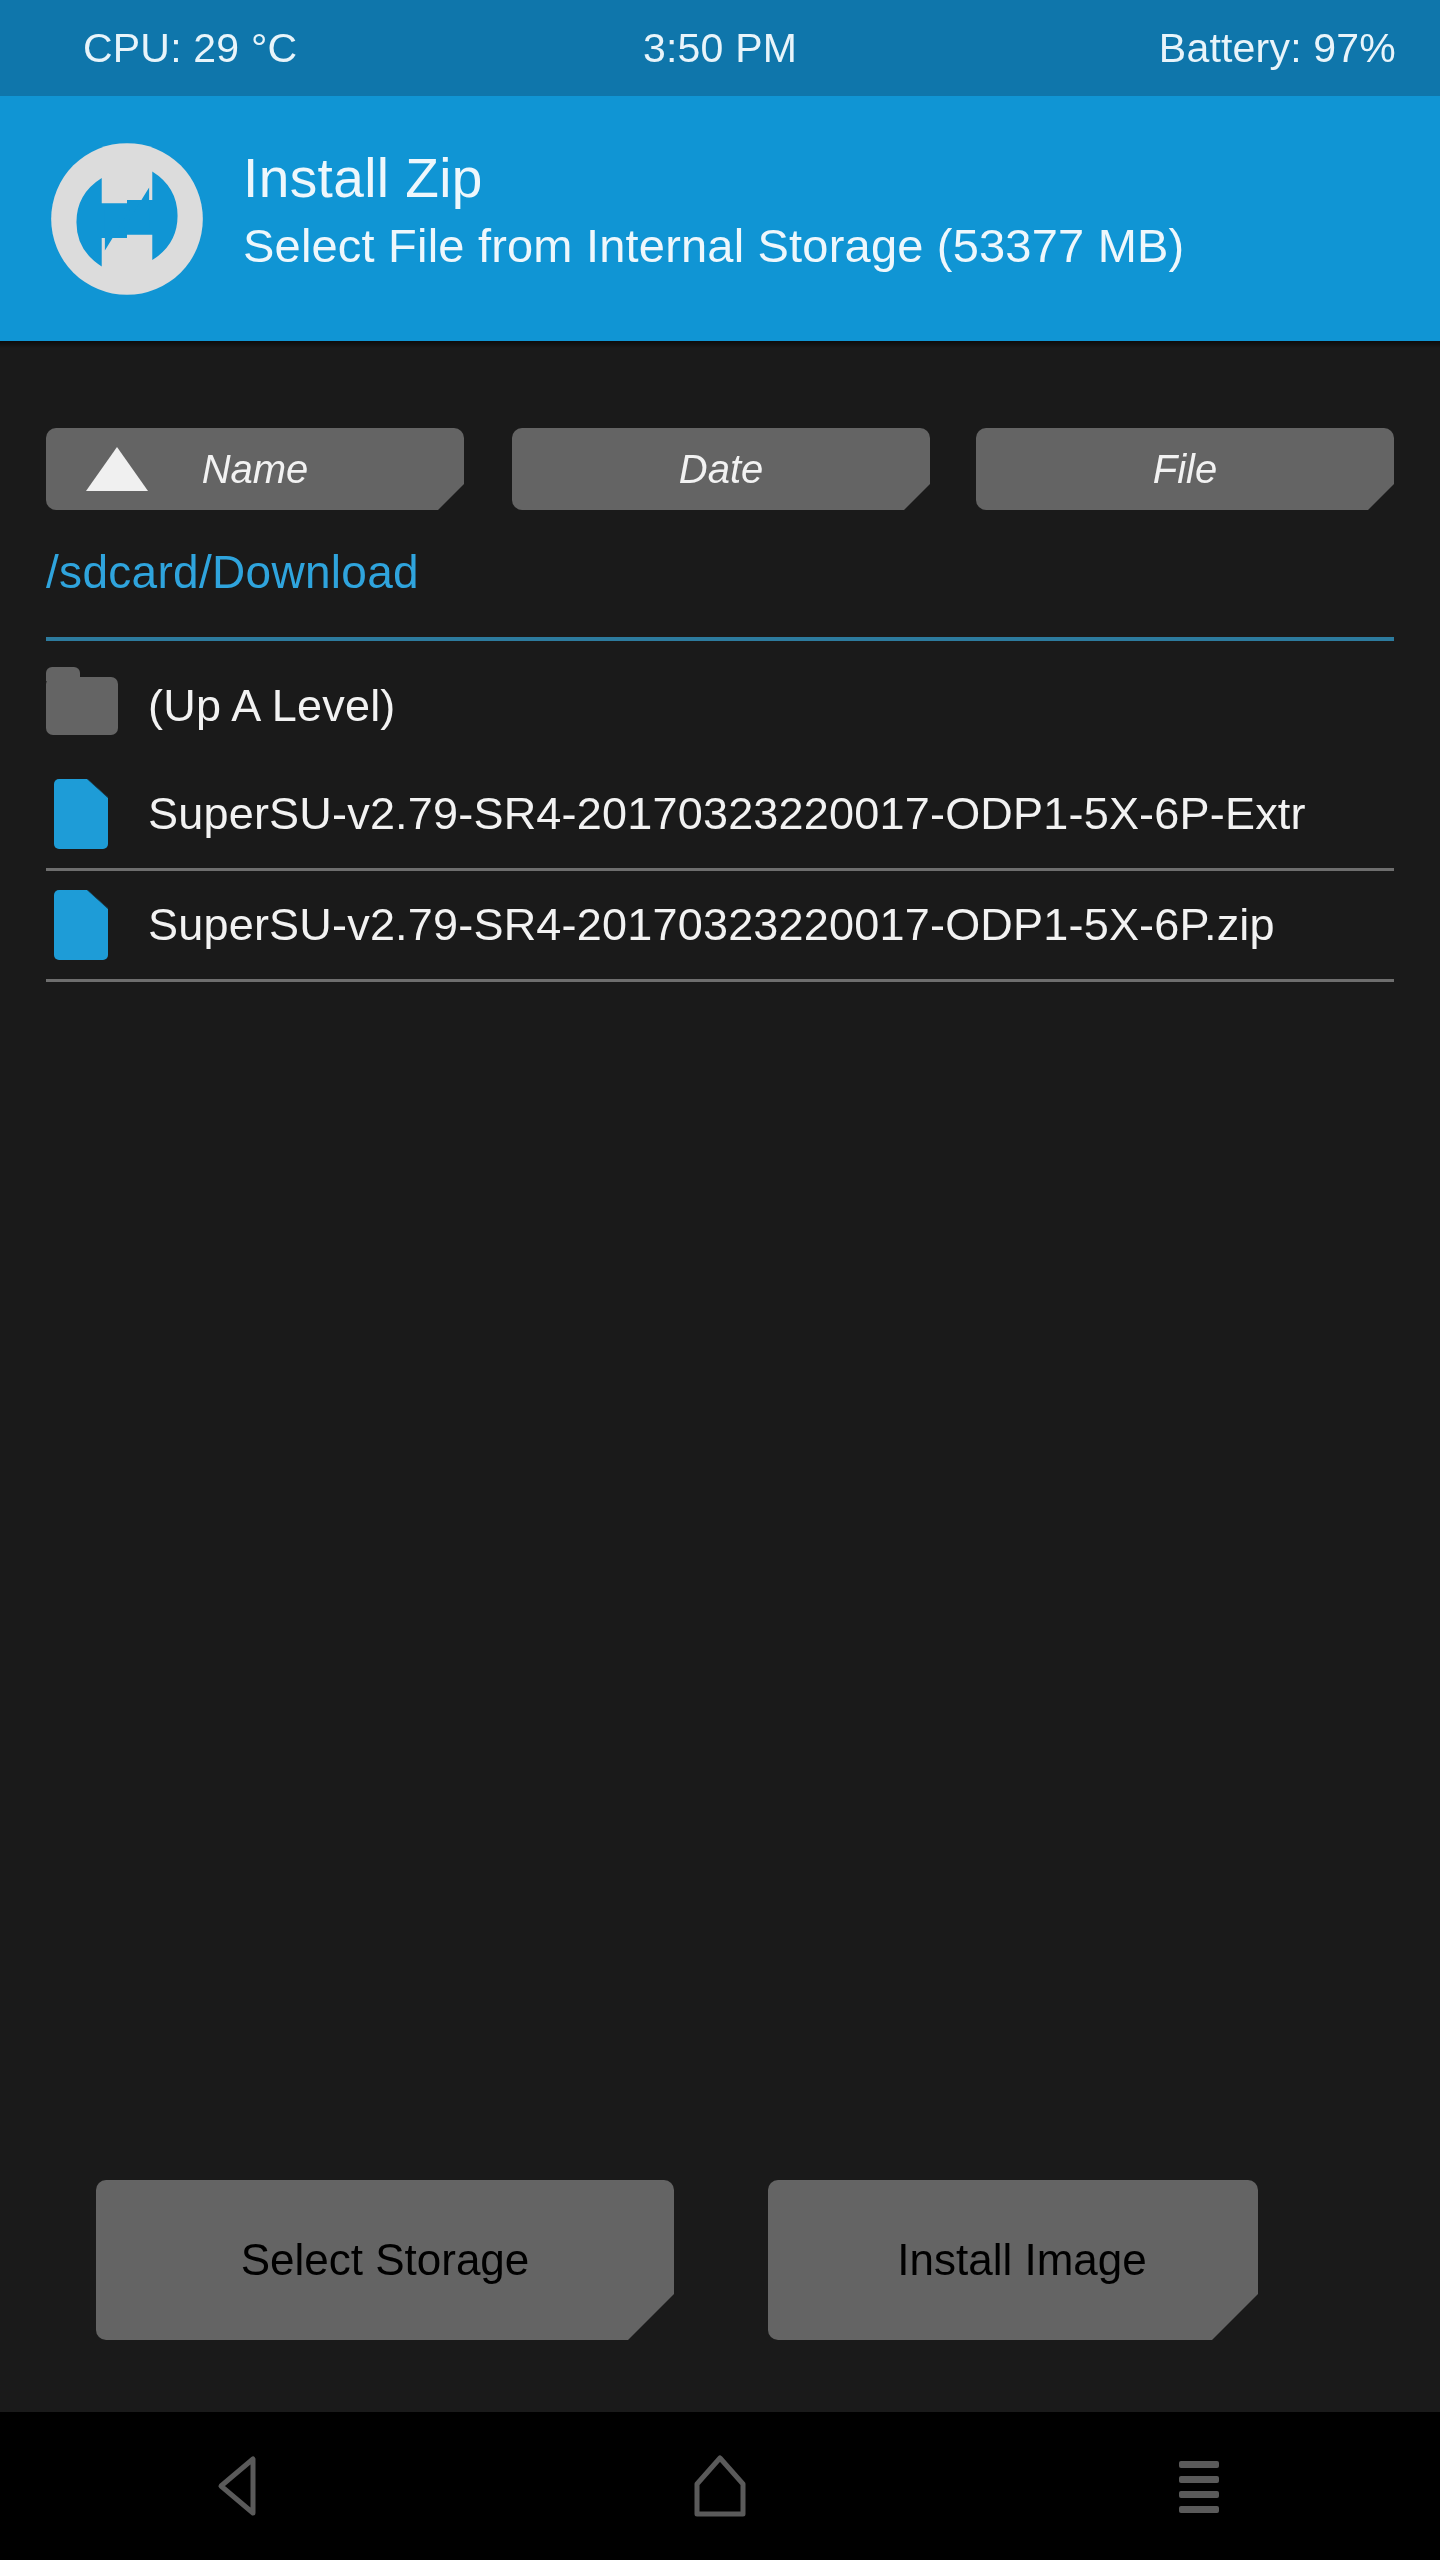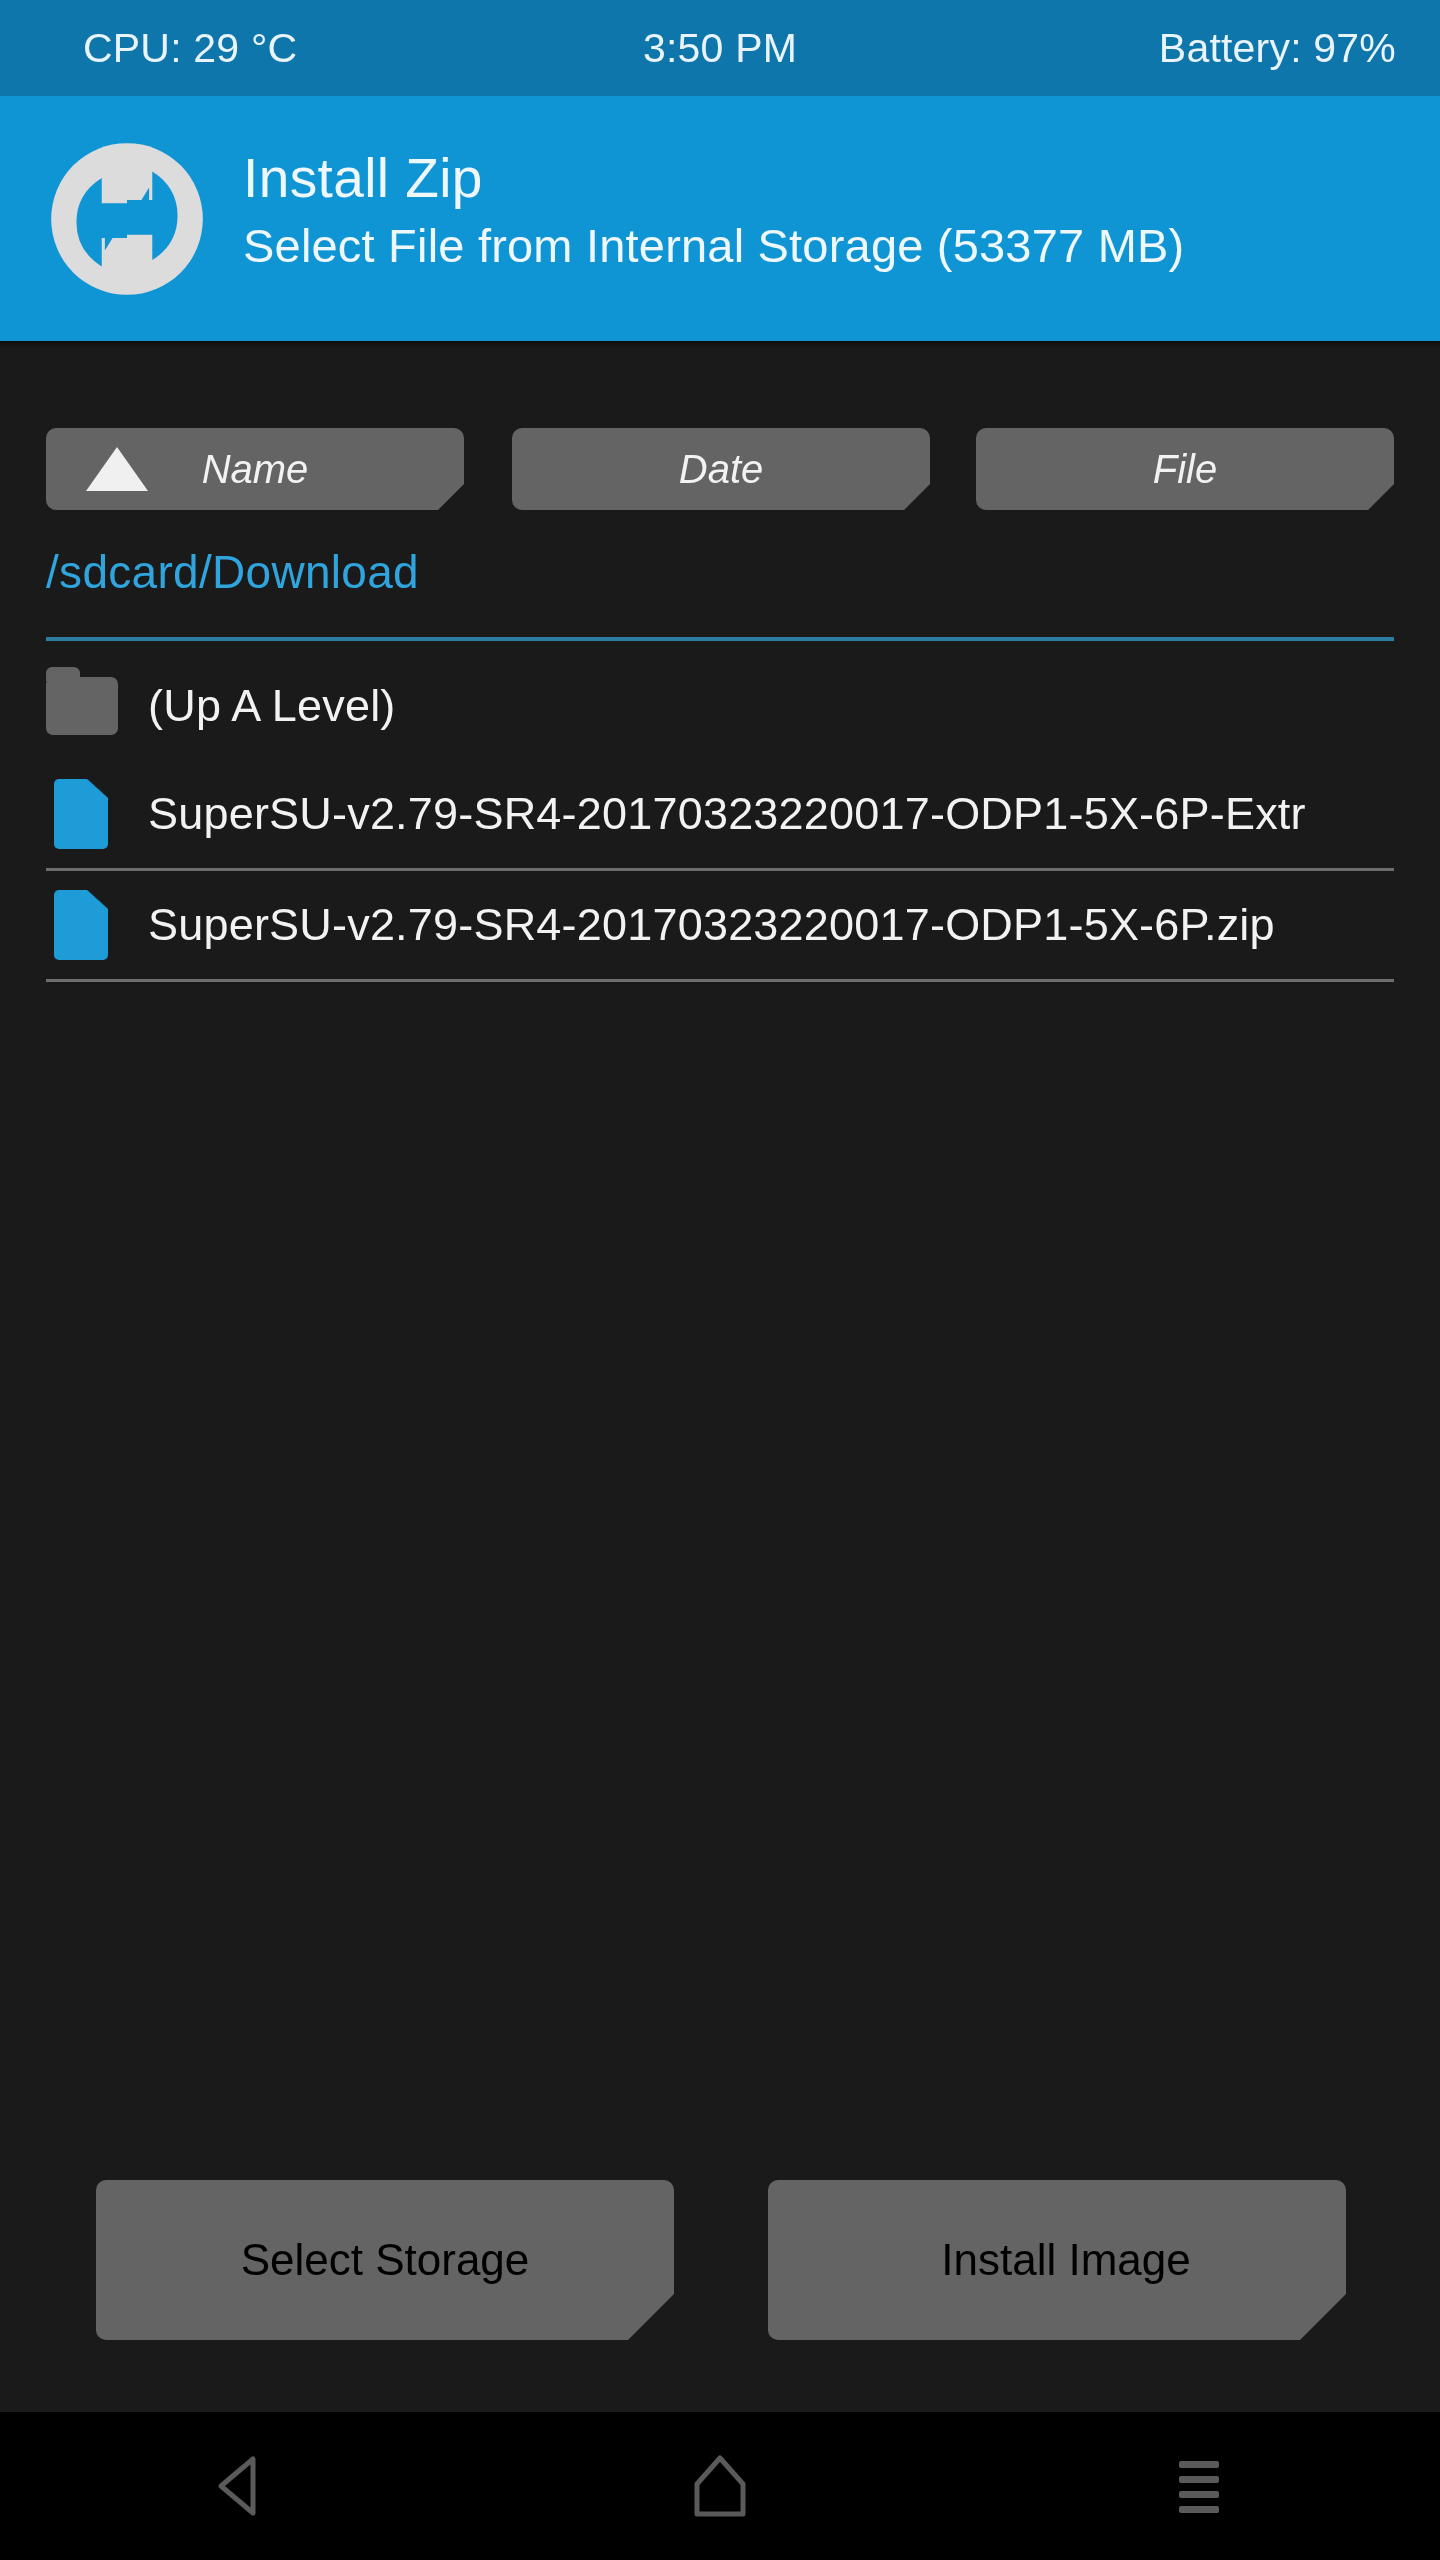--- a/index.html
+++ b/index.html
@@ -135,21 +135,21 @@
   
   .actionbtn {
     position:absolute; bottom:220px; height:160px;
     background:#646464; color:#000000; font-size:44px;
     display:flex; align-items:center; justify-content:center;
     border-radius:10px;
     -webkit-clip-path: polygon(0 0, 100% 0, 100% calc(100% - 46px), calc(100% - 46px) 100%, 0 100%);
     clip-path: polygon(0 0, 100% 0, 100% calc(100% - 46px), calc(100% - 46px) 100%, 0 100%);
   }
   .actionbtn.left  { left:96px;  width:578px; }
-  .actionbtn.right { left:768px; width:578px;padding-left:18px; }
+  .actionbtn.right { left:768px; width:490px;padding-left:18px; }
 
   
   .navbar {
     position:absolute; bottom:0; left:0; width:1440px; height:148px;
     background:#000;
     display:flex; align-items:center; justify-content:space-around;
   }
   .nav-btn { width:200px; height:148px; display:flex; align-items:center; justify-content:center; }
   .nav-svg { display:block; }
 </style>

